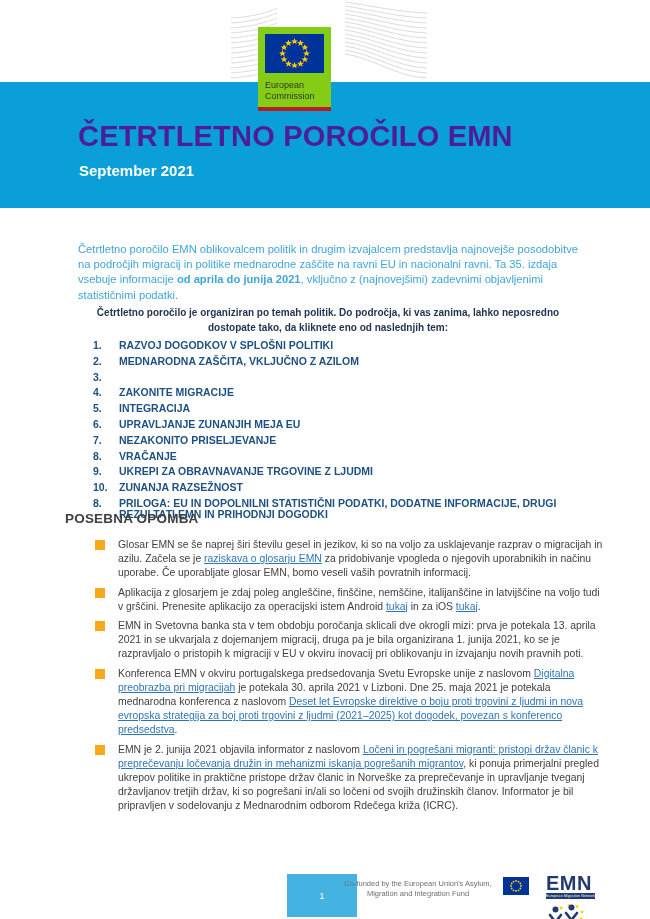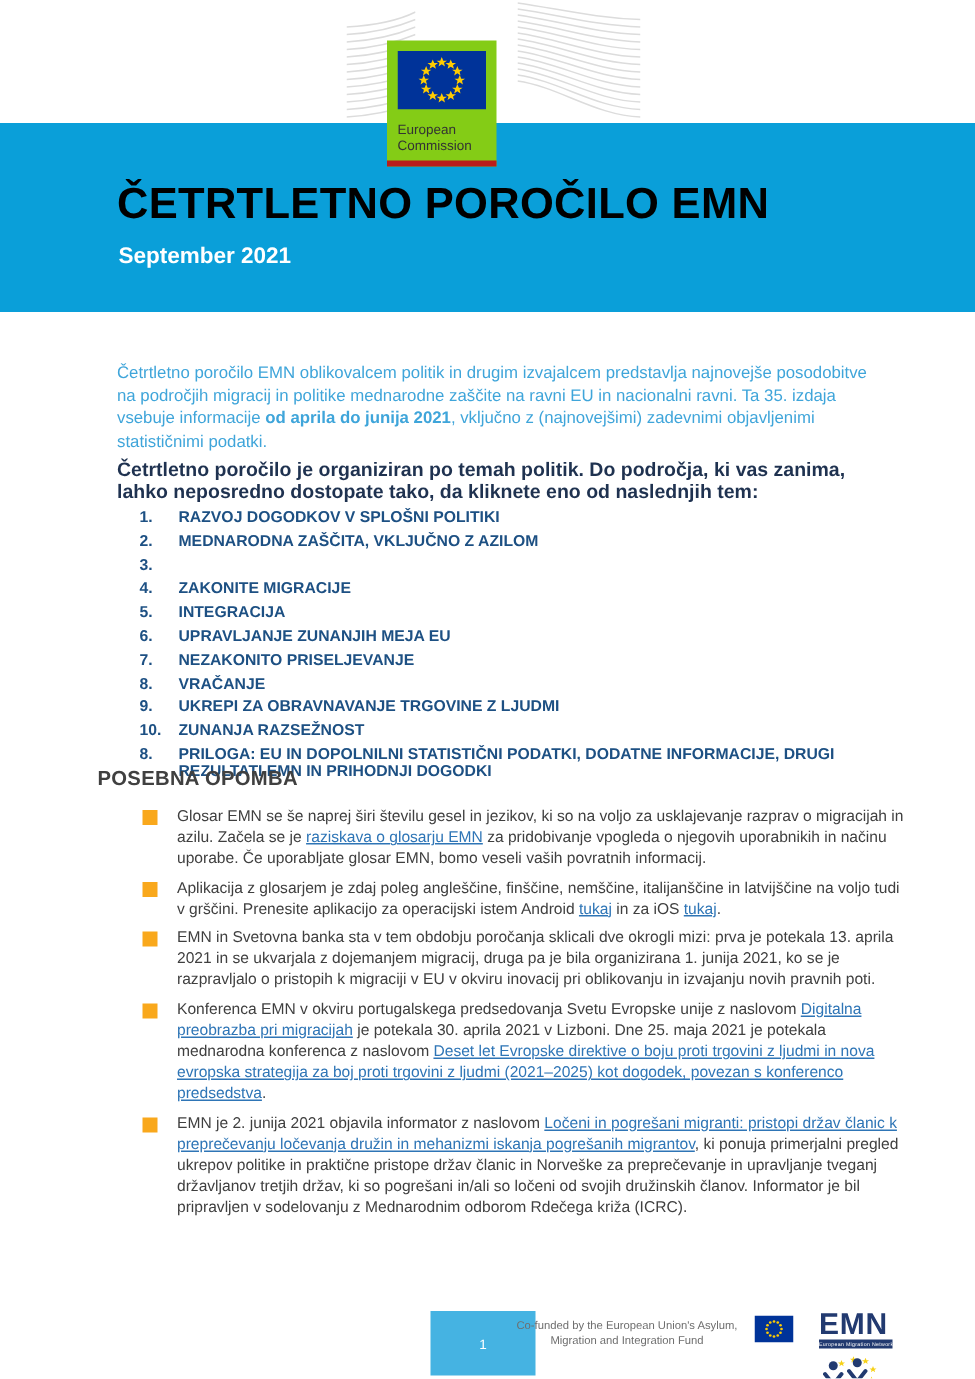--- a/index.html
+++ b/index.html
@@ -12,21 +12,21 @@
   
   .mistral { position:absolute; z-index:0; }
   .mistral.left  { left:231px; top:6px; }
   .mistral.right { left:345px; top:0; }
   
   .band {
     position:absolute; left:0; top:82px; width:650px; height:126px;
     background:#0A9FD9; z-index:1;
   }
   .band-title {
-    position:absolute; left:78px; top:38px; color:#000000;
+    position:absolute; left:78px; top:38px; color:#4c1d95;
     font-size:29px; font-weight:bold; letter-spacing:0.2px; white-space:nowrap;
   }
   .band-subtitle {
     position:absolute; left:79px; top:80px; color:#fff;
     font-size:15px; font-weight:bold;
   }
   
   .logo-box {
     position:absolute; left:258px; top:27px; width:73px; height:84px;
     background:#84cc16; z-index:2; border-bottom:4px solid #b91c1c;
@@ -37,21 +37,21 @@
     font-weight:normal; letter-spacing:0;
   }
   
   .intro1 {
     position:absolute; left:78px; top:242px; width:502px;
     color:#3FA5DA; font-size:11.2px; line-height:15.2px;
   }
   .intro1 b { font-weight:bold; }
   .intro2 {
     position:absolute; left:78px; top:305px; width:500px;
-    color:#1F3250; font-size:13px; line-height:15px; font-weight:bold;
+    color:#1F3250; font-size:10px; line-height:15px; font-weight:bold;text-align:center;
   }
   
   .toc { position:absolute; left:93px; top:340px; width:500px; }
   .toc-item { display:flex; margin-bottom:4.3px; }
   .toc-num {
     width:26px; flex-shrink:0; color:#1D5083; font-weight:bold; font-size:10.5px;
     line-height:11.5px;
   }
   .toc-link {
     color:#1D5083; font-weight:bold; font-size:10.5px; line-height:11.5px;

